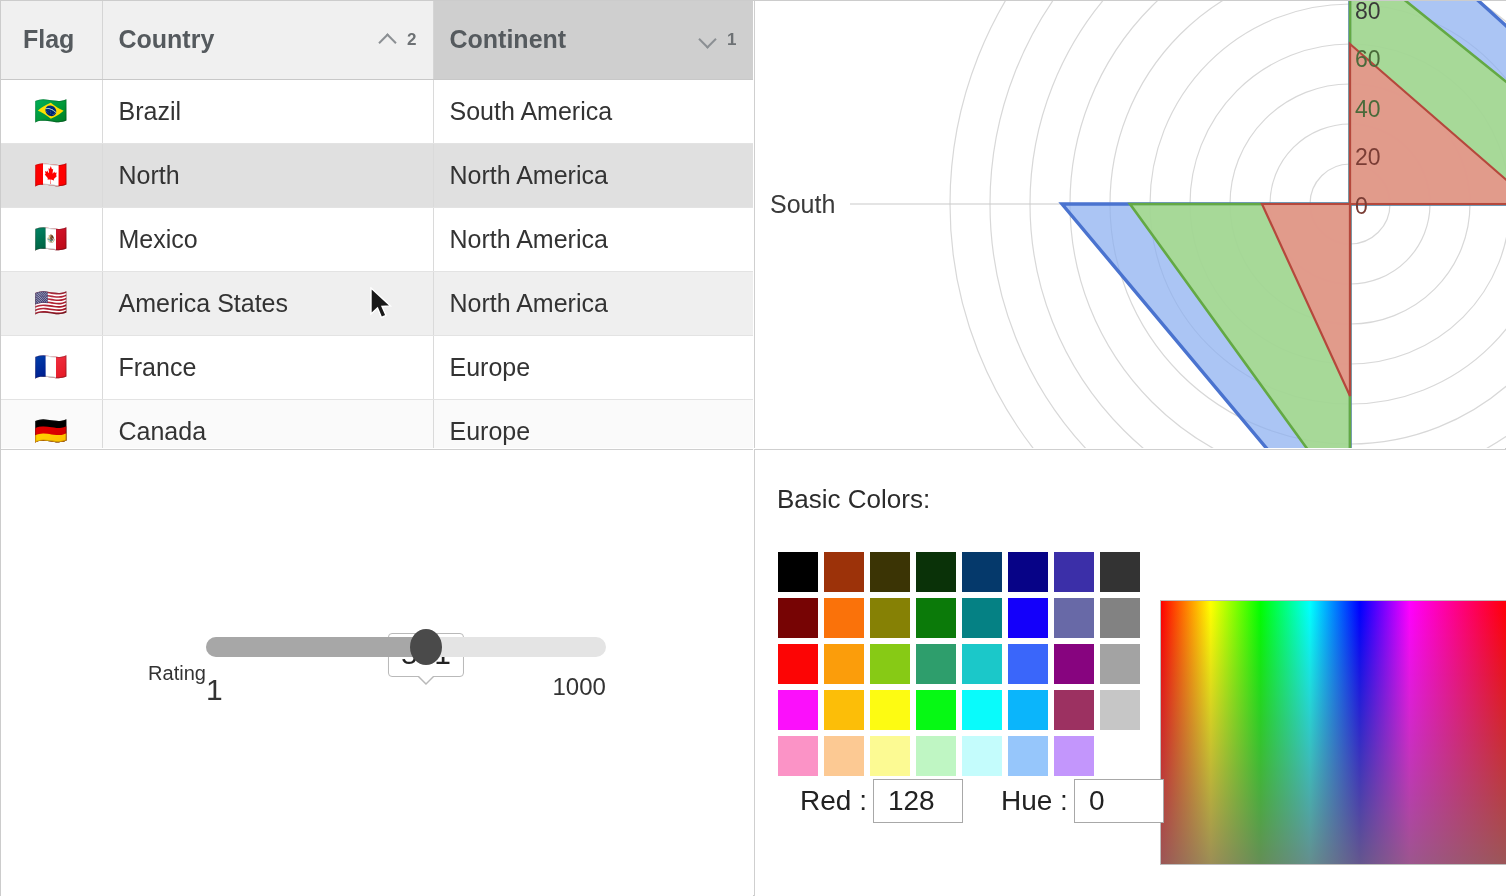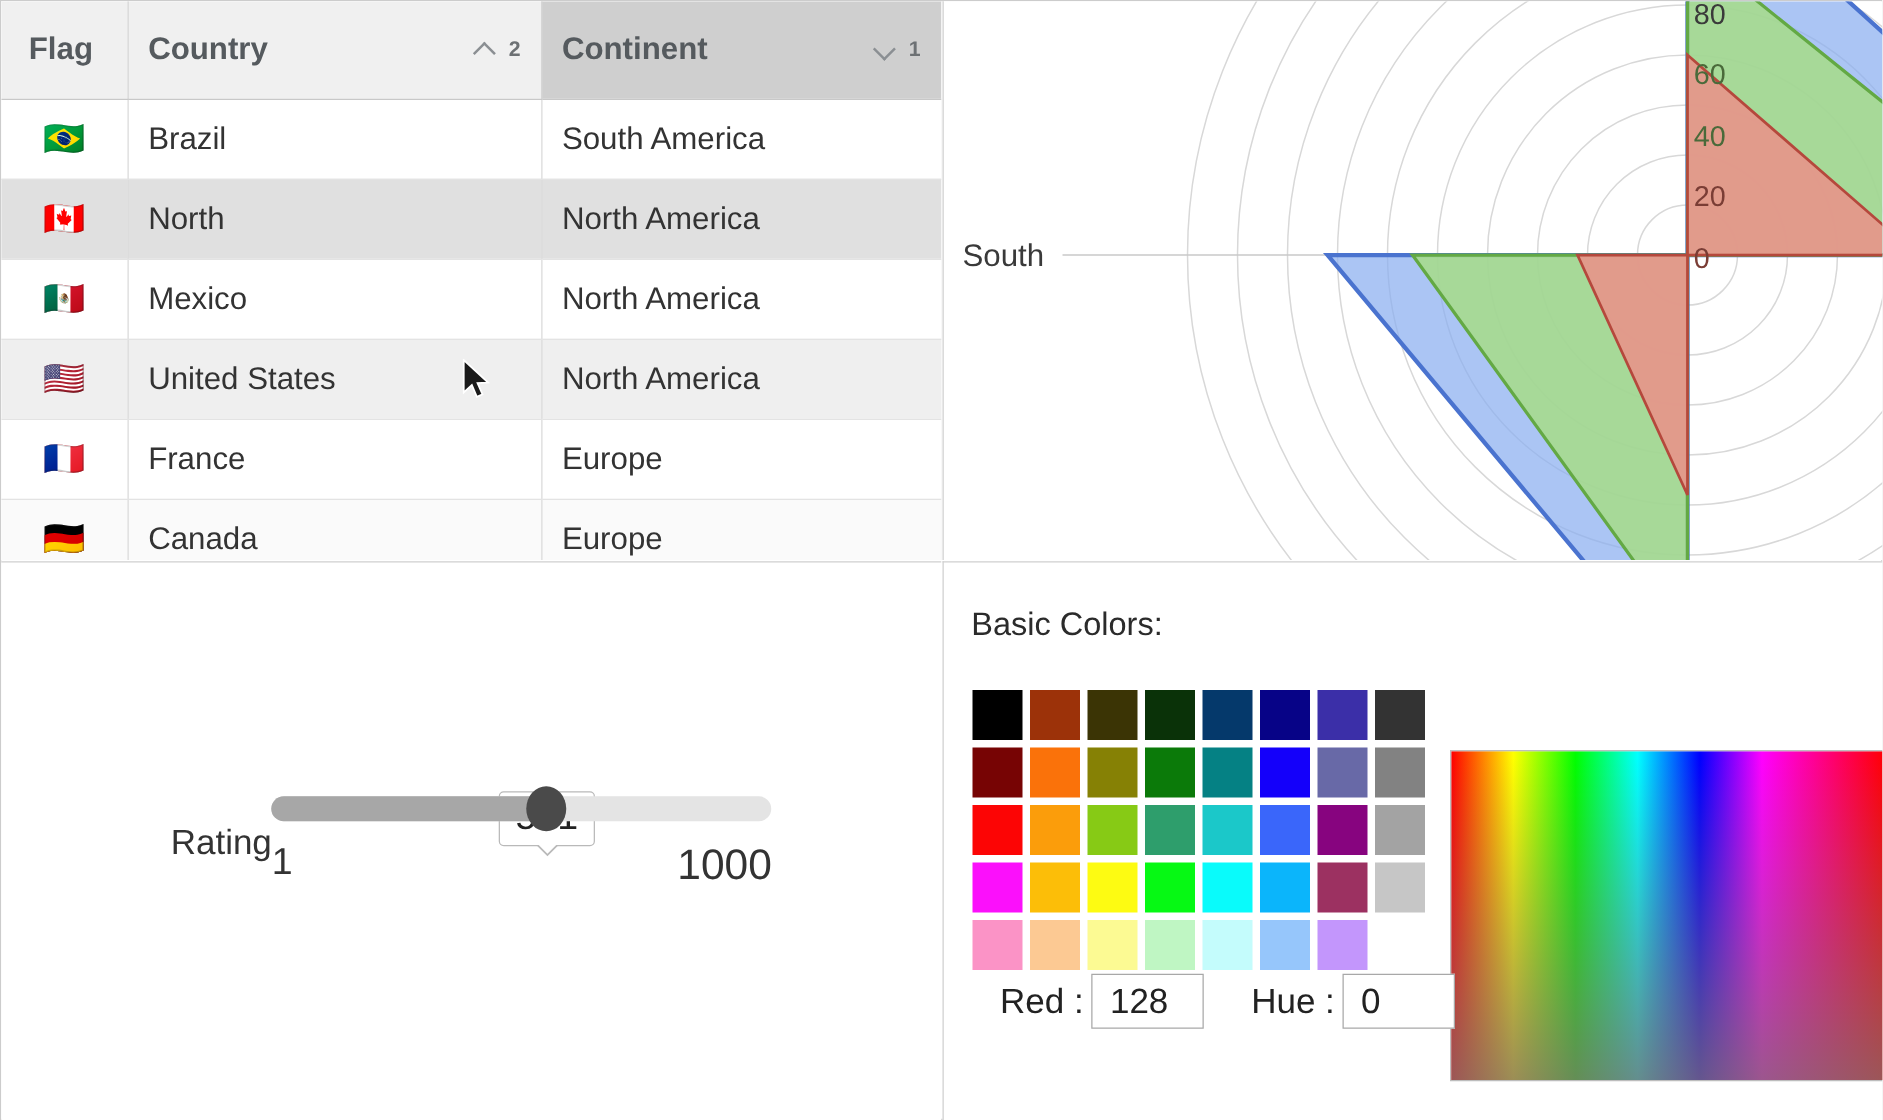--- a/index.html
+++ b/index.html
@@ -89,21 +89,21 @@
   #chart-svg { position:absolute; left:0; top:0; }
   .axis-tick-label { font-size:23px; font-family:"Liberation Sans", sans-serif; }
   .axis-name-label { font-size:25px; fill:#3a3a3a; font-family:"Liberation Sans", sans-serif; }
 
   
   .slider-wrap {
     position:absolute; left:0; top:0; width:752px; height:447px;
     display:flex; align-items:center; justify-content:center;
   }
   .slider-row { display:flex; align-items:center; }
-  .slider-label { font-size:28px; color:#333; }
+  .slider-label { font-size:20px; color:#333; }
   .slider-core { position:relative; width:400px; }
   .track { position:relative; height:20px; border-radius:10px; background:#e4e4e4; }
   .track-fill { position:absolute; left:0; top:0; height:20px; border-radius:10px 0 0 10px; background:#a7a7a7; width:55%; }
   .knob {
     position:absolute; top:50%; left:55%;
     transform:translate(-50%,-50%);
     width:32px; height:36px; border-radius:50%;
     background:#4a4a4a;
   }
   .bubble {
@@ -116,21 +116,21 @@
     width:0; height:0; border-left:9px solid transparent; border-right:9px solid transparent;
     border-top:9px solid #b9b9b9;
   }
   .bubble::before {
     content:""; position:absolute; left:50%; bottom:-7px; transform:translateX(-50%); z-index:1;
     width:0; height:0; border-left:8px solid transparent; border-right:8px solid transparent;
     border-top:8px solid #ffffff;
   }
   .ends { position:relative; margin-top:16px; height:38px; }
   .end-min { position:absolute; left:0; font-size:30px; color:#333; }
-  .end-max { position:absolute; right:0; font-size:34px; color:#333;margin-left:28px; }
+  .end-max { position:absolute; right:0; font-size:24px; color:#333;margin-left:28px; }
 
   
   .cd-header {
     height: 78px; background:#f0f0f0; border-bottom:1px solid #cfcfcf;
     display:flex; align-items:center; padding-left:22px; box-sizing:border-box;
   }
   .cd-title { font-size:28px; font-weight:bold; color:#555a5e; }
   .cd-body { position:relative; height:368px; }
   .cd-basic-label { position:absolute; left:22px; top:34px; font-size:26px; color:#2b2b2b; }
 
@@ -213,21 +213,21 @@
           <td>North</td>
           <td>North America</td>
         </tr>
         <tr>
           <td class="cell-flag">🇲🇽</td>
           <td>Mexico</td>
           <td>North America</td>
         </tr>
         <tr class="row-hover">
           <td class="cell-flag">🇺🇸</td>
-          <td>United States</td>
+          <td>America States</td>
           <td>North America</td>
         </tr>
         <tr>
           <td class="cell-flag">🇫🇷</td>
           <td>France</td>
           <td>Europe</td>
         </tr>
         <tr class="row-faint">
           <td class="cell-flag">🇩🇪</td>
           <td>Canada</td>

